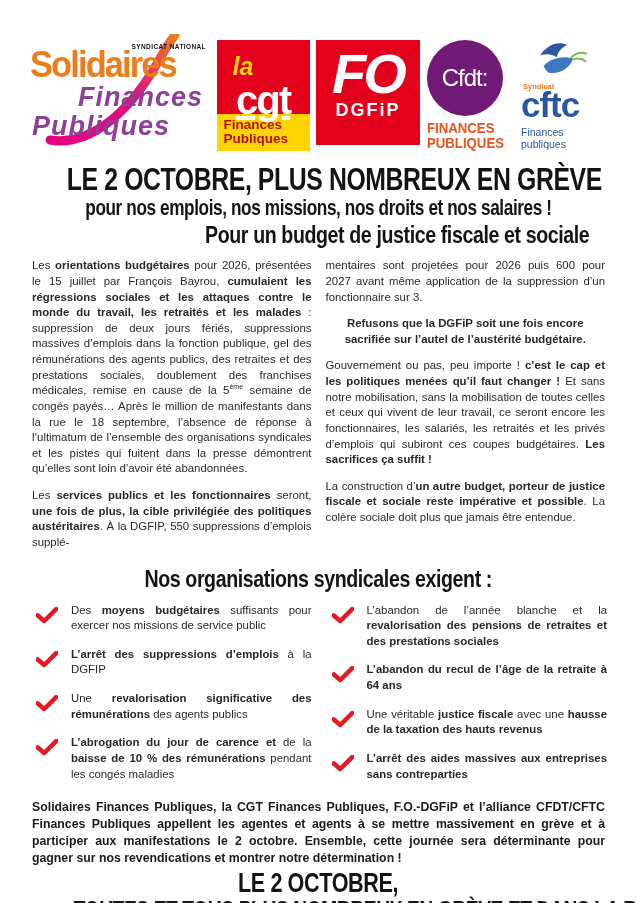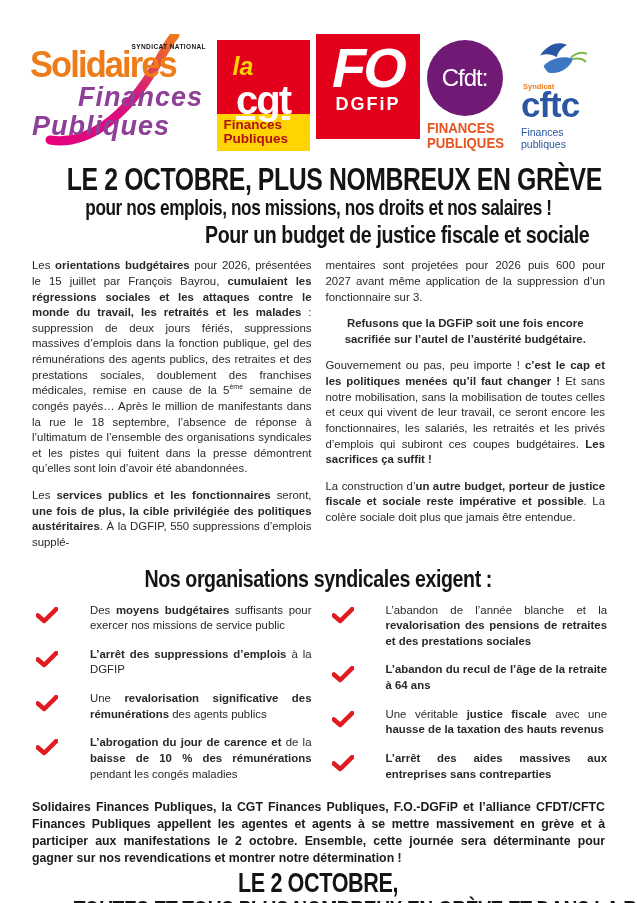--- a/index.html
+++ b/index.html
@@ -27,21 +27,21 @@
   
   .cgt{width:93px;margin-top:6px;display:flex;flex-direction:column;}
   .cgt-top{background:#e2001a;height:74px;position:relative;}
   .cgt-la{position:absolute;top:14px;left:16px;color:#ffd400;font-size:25px;
           font-style:italic;font-weight:bold;line-height:1;}
   .cgt-name{position:absolute;bottom:-3px;left:0;right:0;text-align:center;color:#fff;
             font-size:40px;font-weight:800;letter-spacing:-2px;line-height:.85;text-decoration:underline;}
   .cgt-bottom{background:#ffd400;padding:4px 0 5px 7px;color:#b01116;font-weight:800;
               font-size:13.5px;line-height:1.05;}
   
-  .fo{width:104px;height:105px;background:#e2001a;box-sizing:border-box;
+  .fo{width:104px;height:105px;margin-top:6px;background:#e2001a;box-sizing:border-box;
       text-align:center;padding-top:1px;}
   .fo-name{color:#fff;font-size:56px;font-weight:800;font-style:italic;
            letter-spacing:-3px;line-height:1.18;}
   .fo-sub{color:#fff;font-size:18px;font-weight:800;letter-spacing:2px;margin-top:-7px;}
   
   .cfdt{width:86px;margin-top:6px;}
   .cfdt-circle{width:76px;height:76px;border-radius:50%;background:#701a75;
                display:flex;align-items:center;justify-content:center;
                color:#fff;font-weight:400;font-size:24px;letter-spacing:-1px;}
   .cfdt-lines{margin-top:4px;color:#e8531f;font-weight:800;font-size:15px;
@@ -67,21 +67,21 @@
   .columns{display:flex;gap:14px;margin:9px 32px 0;}
   .col{flex:1;font-size:11.4px;line-height:1.37;}
   .para{margin:0 0 11px;text-align:justify;}
   .para:last-child{margin-bottom:0;}
   .b{font-weight:bold;}
   sup{font-size:.62em;line-height:0;}
   .para-center{text-align:center;font-weight:bold;padding:0 8px;}
   
   .demand-cols{display:flex;gap:18px;margin:10px 30px 0 34px;}
   .demand-col{flex:1;font-size:11.4px;line-height:1.37;}
-  .demand{display:flex;align-items:flex-start;margin-bottom:13px;gap:19px;}
+  .demand{display:flex;align-items:flex-start;margin-bottom:13px;}
   .check{width:22px;height:17px;flex:0 0 22px;margin:4px 13px 0 2px;}
   .check svg{width:100%;height:100%;display:block;}
   .demand-text{flex:1;text-align:justify;}
   
   .cta{margin:4px 32px 0;font-weight:bold;font-size:12.3px;line-height:1.38;
        text-align:justify;color:#1c1a1a;}
 </style>
 </head>
 <body>
 

